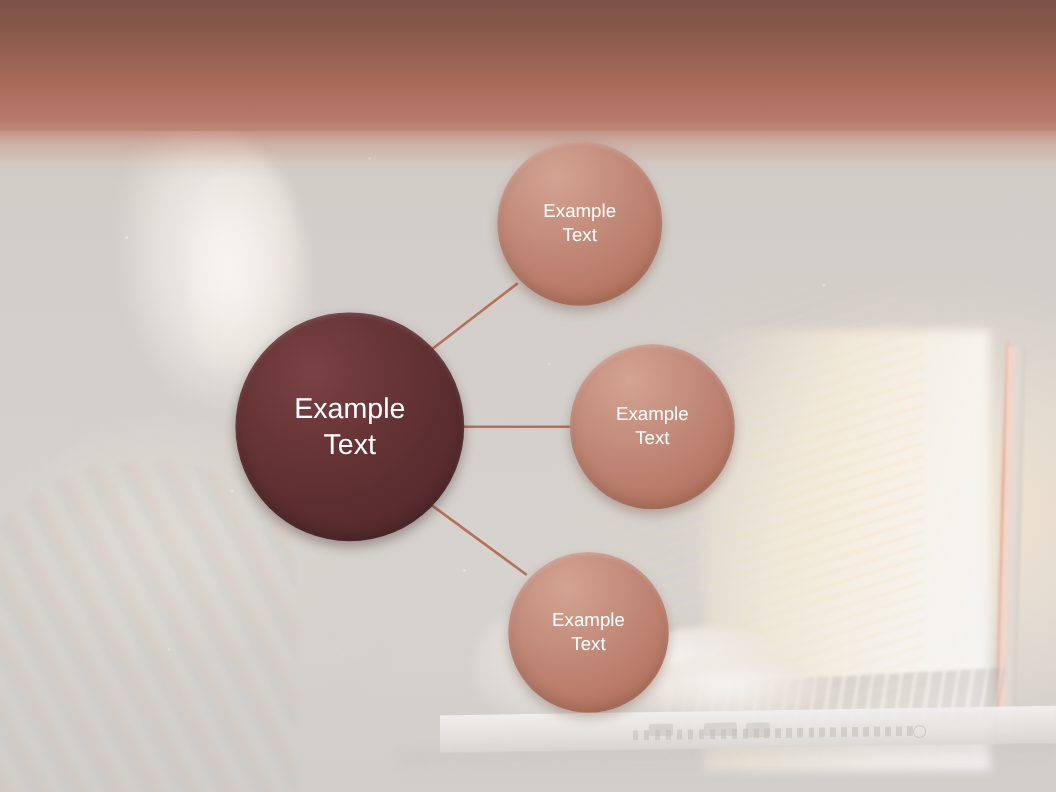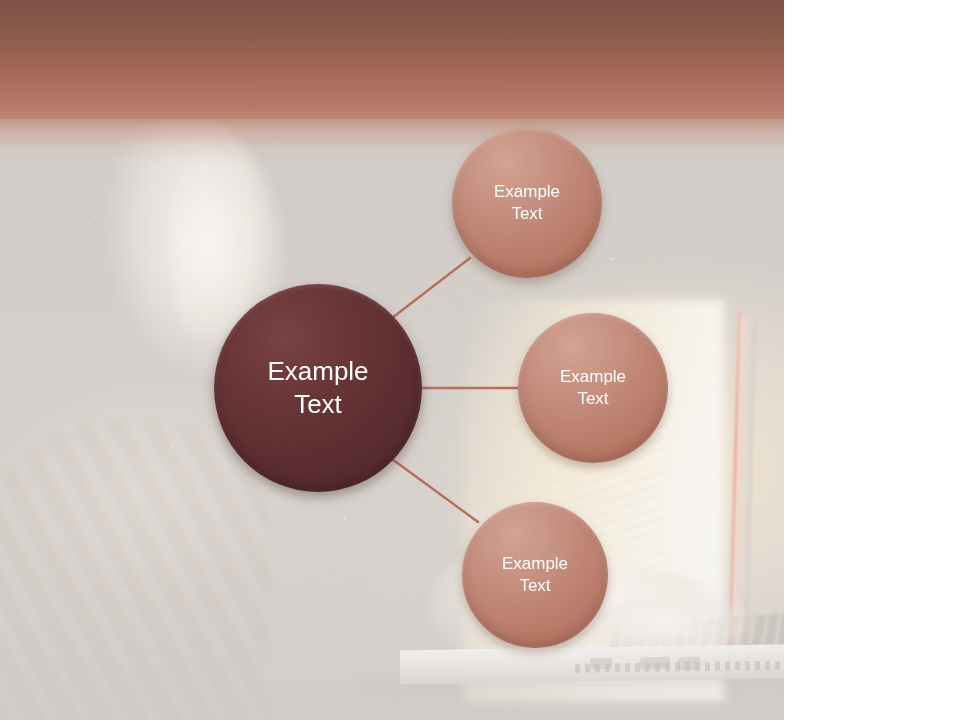--- a/index.html
+++ b/index.html
@@ -7,21 +7,21 @@
     margin: 0;
     padding: 0;
     background: #ffffff;
   }
   body {
     font-family: "Liberation Sans", sans-serif;
   }
 
   .slide {
     position: relative;
-    width: 784px;
+    width: 960px;
     height: 720px;
     overflow: hidden;
     background: #d2cdc8;
     text-decoration: underline;
   }
 
   
   .bg-layer {
     position: absolute;
     inset: 0;

